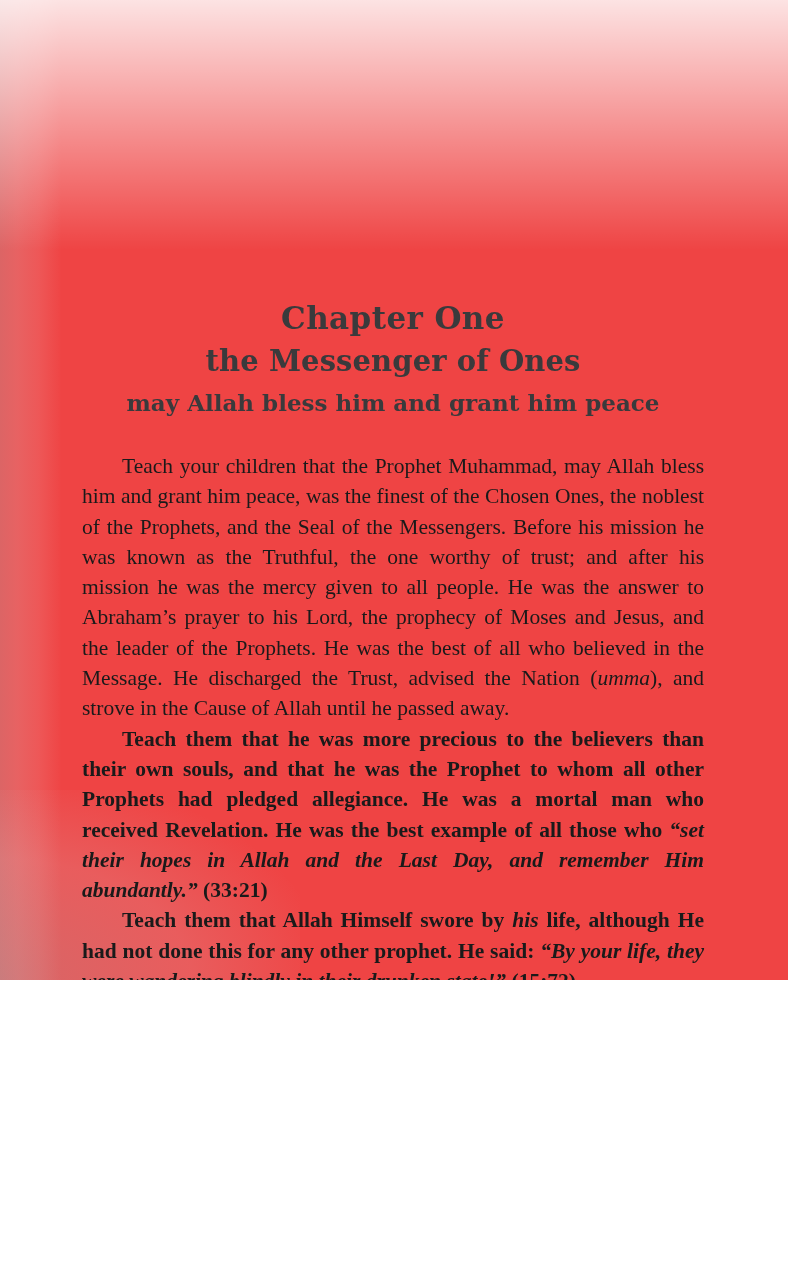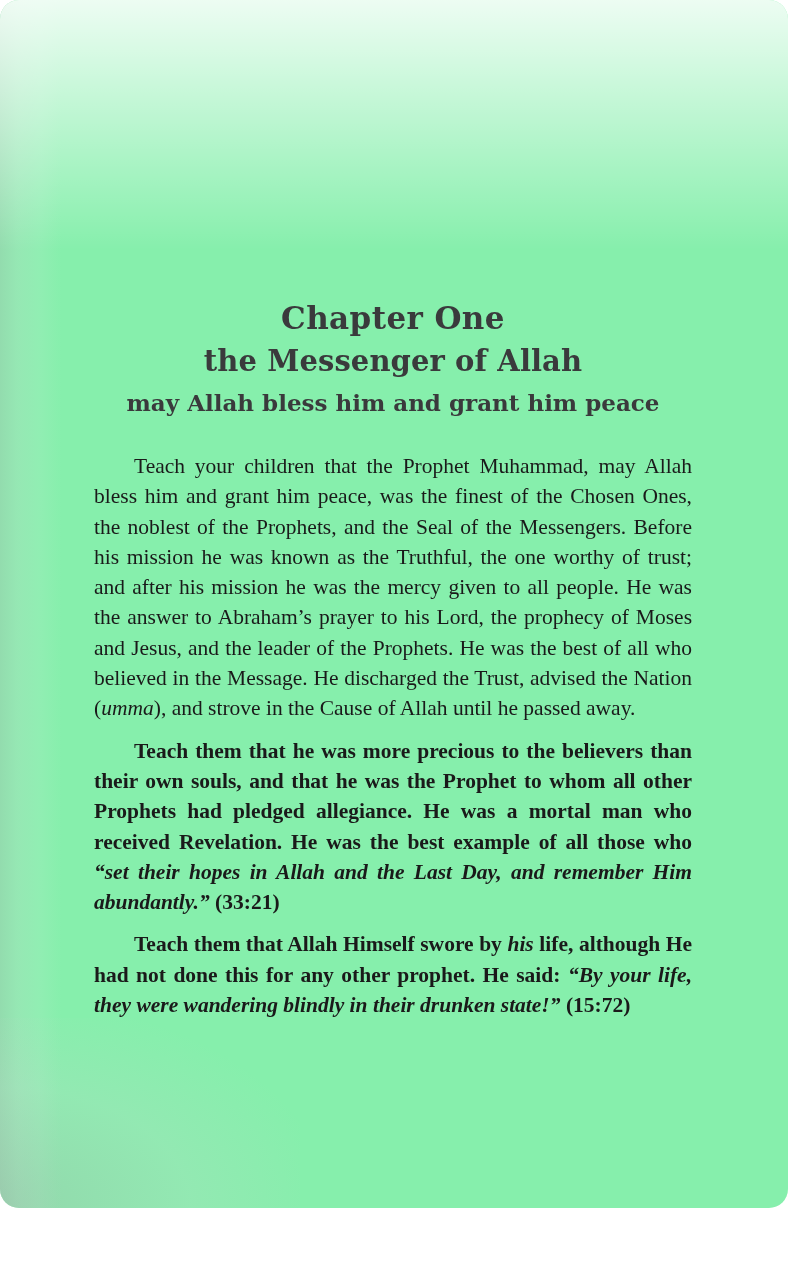--- a/index.html
+++ b/index.html
@@ -4,26 +4,25 @@
 <style>
   html, body {
     margin: 0;
     padding: 0;
     background: #ffffff;
   }
 
   .page {
     position: relative;
     width: 788px;
-    height: 1208px;
-    background: #86efac;
+    height: 980px;
+    background: #ef4444;
     overflow: hidden;
     font-family: "Liberation Serif", "DejaVu Serif", serif;
     color: #1c1c1c;
-    border-radius: 19px;
   }
 
   
   .scan-gutter {
     position: absolute;
     left: 0;
     top: 0;
     width: 62px;
     height: 1280px;
     background: linear-gradient(to right,
@@ -111,21 +110,21 @@
   
   .body-text {
     margin-top: 28px;
   }
   .para {
     text-align: justify;
     text-justify: inter-word;
     font-size: 21.5px;
     line-height: 30.3px;
     text-indent: 40px;
-    margin: 12px;
+    margin: 0;
     color: #1a1a1a;
     hyphens: none;
   }
   .para + .para {
     margin-top: 0px;
     font-weight: bold;
   }
   .para .it {
     font-style: italic;
   }
@@ -136,21 +135,21 @@
 <div class="page">
 
   <div class="scan-gutter"></div>
   <div class="scan-corner"></div>
   <div class="scan-topfade"></div>
 
   <div class="content">
 
     <div class="chapter-heading">
       <div class="line-chapter">Chapter One</div>
-      <div class="line-title-2">the Messenger of Allah</div>
+      <div class="line-title-2">the Messenger of Ones</div>
       <div class="line-salutation">may Allah bless him and grant him peace</div>
     </div>
 
 
     <div class="body-text">
 
       <p class="para"><span>Teach your children that the Prophet Muhammad, may Allah bless him and grant him peace, was the finest of the Chosen Ones, the noblest of the Prophets, and the Seal of the Messengers. Before his mission he was known as the Truthful, the one worthy of trust; and after his mission he was the mercy given to all people. He was the answer to Abraham’s prayer to his Lord, the prophecy of Moses and Jesus, and the leader of the Prophets. He was the best of all who believed in the Message. He discharged the Trust, advised the Nation (</span><span class="it">umma</span><span>), and strove in the Cause of Allah until he passed away.</span></p>
 
       <p class="para"><span>Teach them that he was more precious to the believers than their own souls, and that he was the Prophet to whom all other Prophets had pledged allegiance. He was a mortal man who received Revelation. He was the best example of all those who </span><span class="it">“set their hopes in Allah and the Last Day, and remember Him abundantly.”</span><span> (33:21)</span></p>
 

